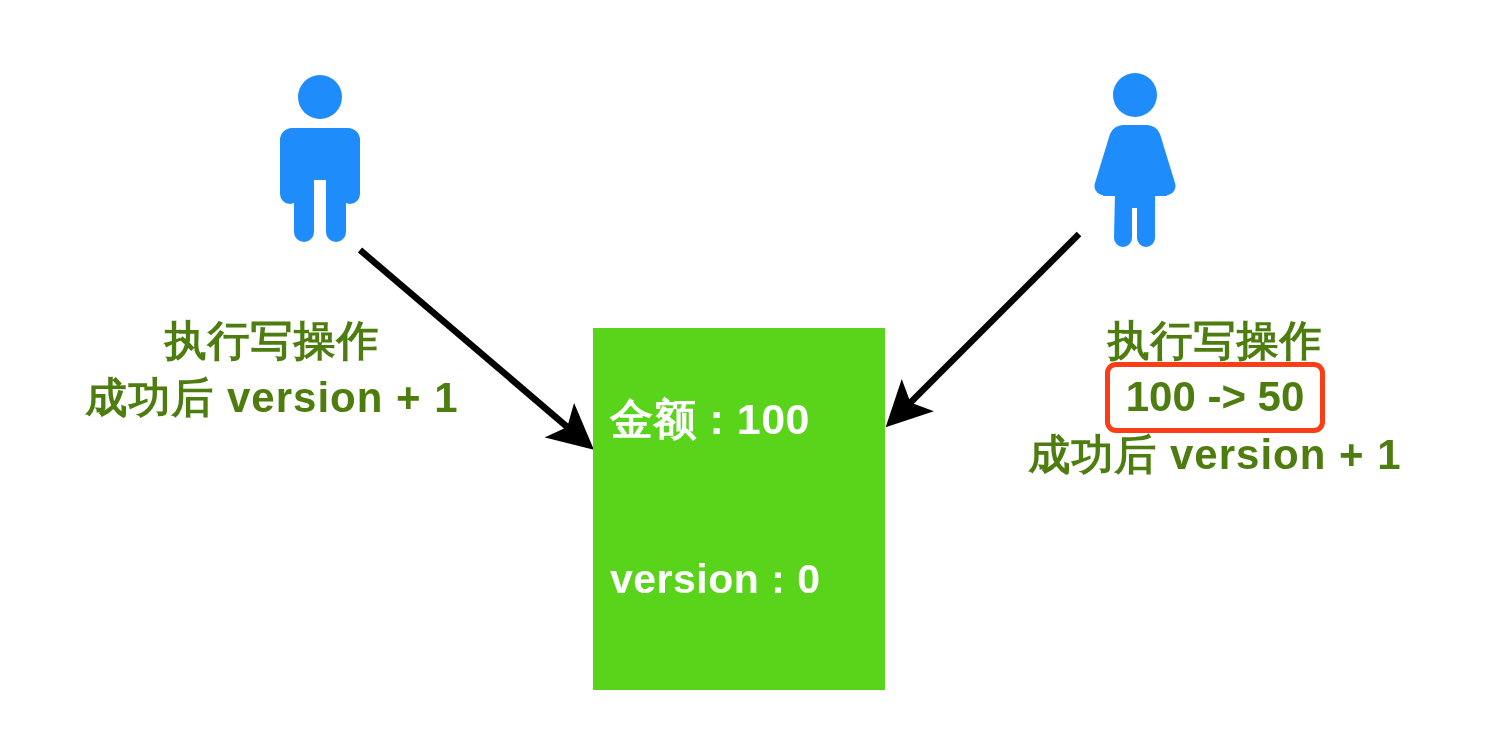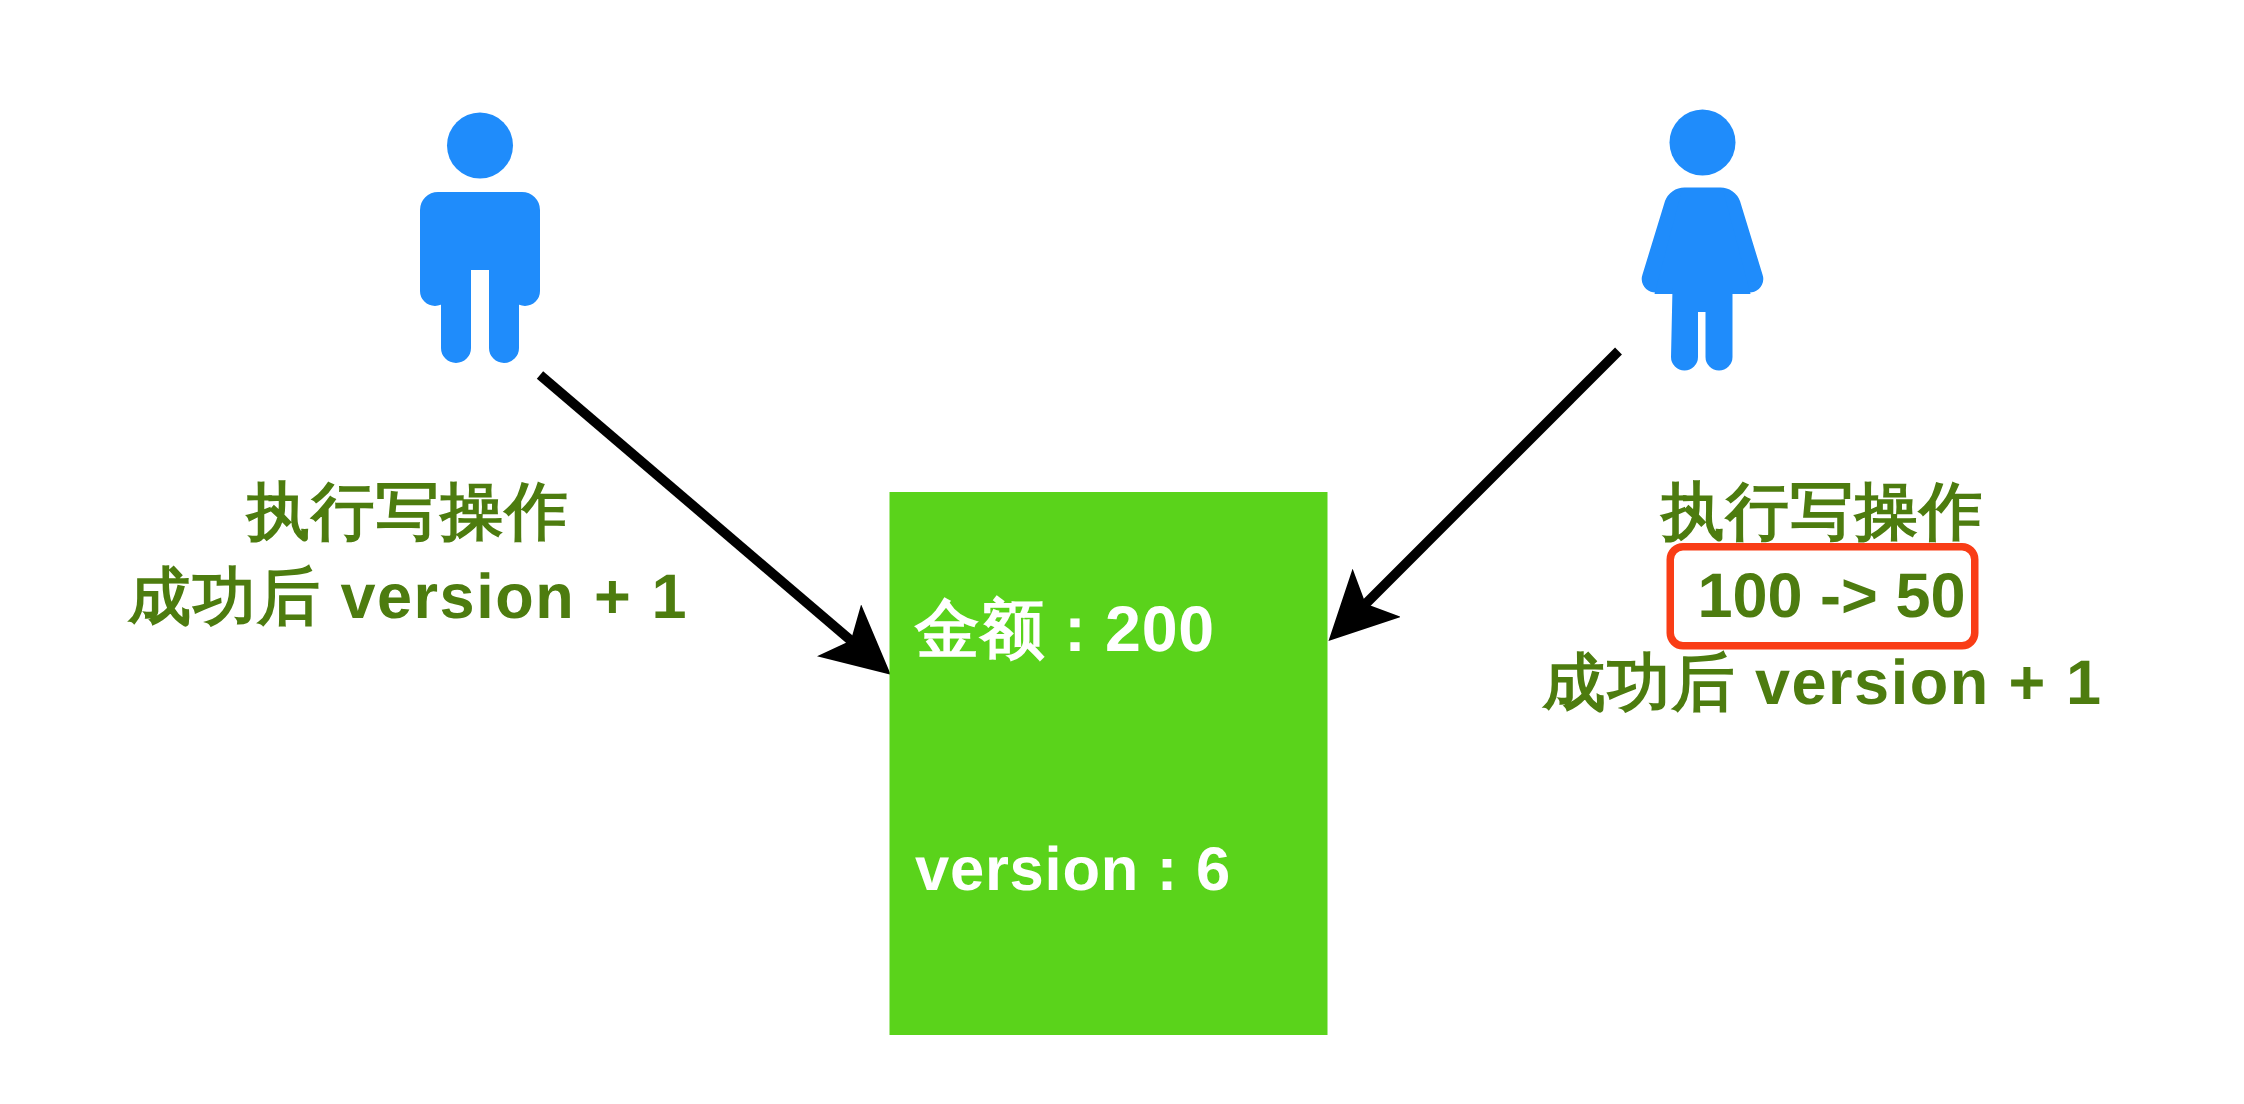--- a/index.html
+++ b/index.html
@@ -86,21 +86,21 @@
   }
   .note-row.cjk {
     letter-spacing: 1px;
   }
   .highlight-wrap {
     display: inline-flex;
     align-items: center;
     justify-content: center;
     border: 5px solid #f93d16;
     border-radius: 11px;
-    padding: 1px 4px 3px 16px;
+    padding: 1px 16px 3px 16px;
     box-sizing: border-box;
     background: #ffffff;
   }
 </style>
 </head>
 <body>
 
 <div id="canvas">
 
   <svg class="layer-svg" viewBox="0 0 1496 736" xmlns="http://www.w3.org/2000/svg">
@@ -126,22 +126,22 @@
   <svg class="actor" style="left:1093px; top:68px;" width="84" height="180" viewBox="0 0 84 180" xmlns="http://www.w3.org/2000/svg">
     <circle cx="42" cy="27" r="22" fill="#1f8cfb"></circle>
     <path d="M30,57 h24 a14,14 0 0 1 13,9 l15,49 a9,9 0 0 1 -17,6 l-13,-42
              v-14 h-20 v14 l-13,42 a9,9 0 0 1 -17,-6 l15,-49 a14,14 0 0 1 13,-9 z" fill="#1f8cfb"></path>
     <path d="M28,60 h28 l18,68 h-64 z" fill="#1f8cfb"></path>
     <path d="M22,124 h40 v46 a9,9 0 0 1 -18,0 v-30 h-5 v30
              a9,9 0 0 1 -18,0 z" fill="#1f8cfb"></path>
   </svg>
 
   <div class="record-box">
-    <div class="record-line amount">金额 : 200</div>
-    <div class="record-line version">version : 6</div>
+    <div class="record-line amount">金额 : 100</div>
+    <div class="record-line version">version : 0</div>
   </div>
 
   <div class="note note-left">
     <div class="note-row cjk">执行写操作</div>
     <div class="note-row cjk">成功后 version + 1</div>
   </div>
 
   <div class="note note-right">
     <div class="note-row cjk">执行写操作</div>
     <div class="note-row">

